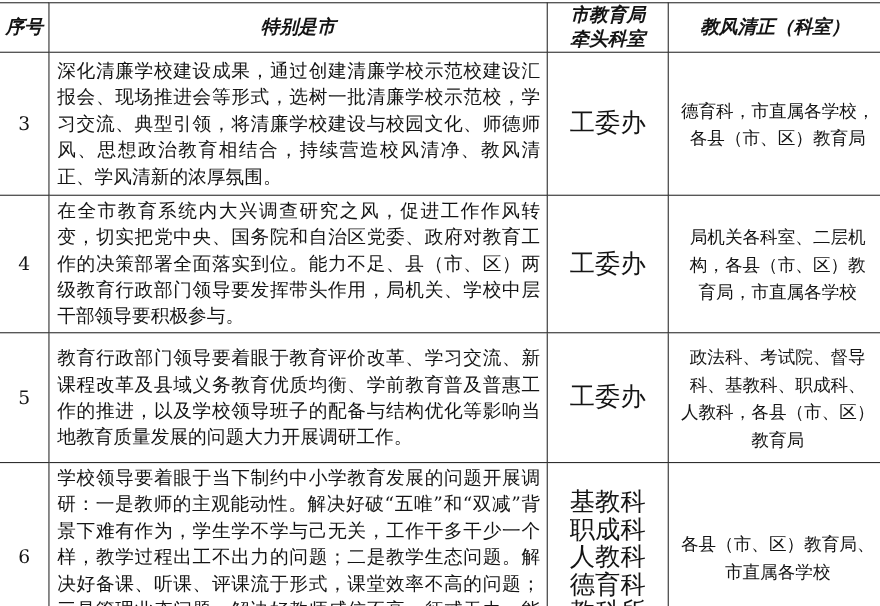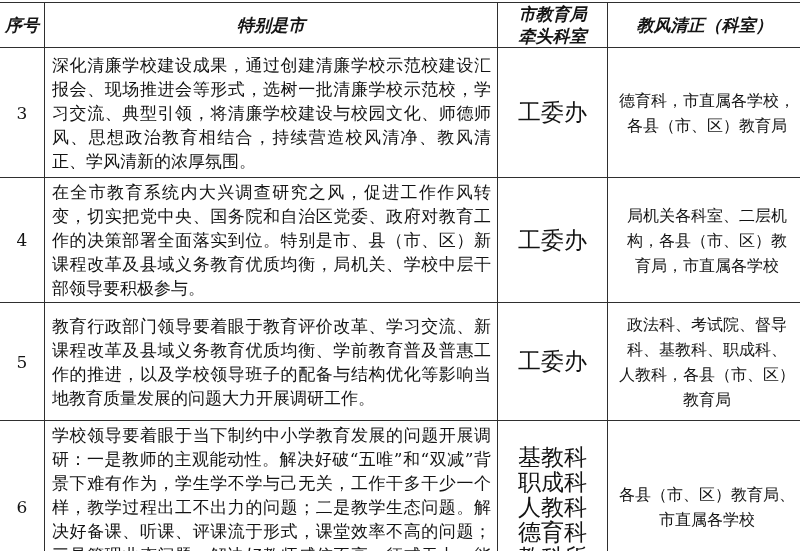--- a/index.html
+++ b/index.html
@@ -91,21 +91,21 @@
   <tbody>
     <tr class="row-3">
       <td class="seq-cell">3</td>
       <td class="task-cell">深化清廉学校建设成果，通过创建清廉学校示范校建设汇报会、现场推进会等形式，选树一批清廉学校示范校，学习交流、典型引领，将清廉学校建设与校园文化、师德师风、思想政治教育相结合，持续营造校风清净、教风清正、学风清新的浓厚氛围。</td>
       <td class="lead-cell preline">工委办</td>
       <td class="resp-cell preline">德育科，市直属各学校，
 各县（市、区）教育局</td>
     </tr>
     <tr class="row-4">
       <td class="seq-cell">4</td>
-      <td class="task-cell">在全市教育系统内大兴调查研究之风，促进工作作风转变，切实把党中央、国务院和自治区党委、政府对教育工作的决策部署全面落实到位。特别是市、县（市、区）新课程改革及县域义务教育优质均衡，局机关、学校中层干部领导要积极参与。</td>
+      <td class="task-cell">在全市教育系统内大兴调查研究之风，促进工作作风转变，切实把党中央、国务院和自治区党委、政府对教育工作的决策部署全面落实到位。能力不足、县（市、区）两级教育行政部门领导要发挥带头作用，局机关、学校中层干部领导要积极参与。</td>
       <td class="lead-cell preline">工委办</td>
       <td class="resp-cell preline">局机关各科室、二层机
 构，各县（市、区）教
 育局，市直属各学校</td>
     </tr>
     <tr class="row-5">
       <td class="seq-cell">5</td>
       <td class="task-cell">教育行政部门领导要着眼于教育评价改革、学习交流、新课程改革及县域义务教育优质均衡、学前教育普及普惠工作的推进，以及学校领导班子的配备与结构优化等影响当地教育质量发展的问题大力开展调研工作。</td>
       <td class="lead-cell preline">工委办</td>
       <td class="resp-cell preline">政法科、考试院、督导

